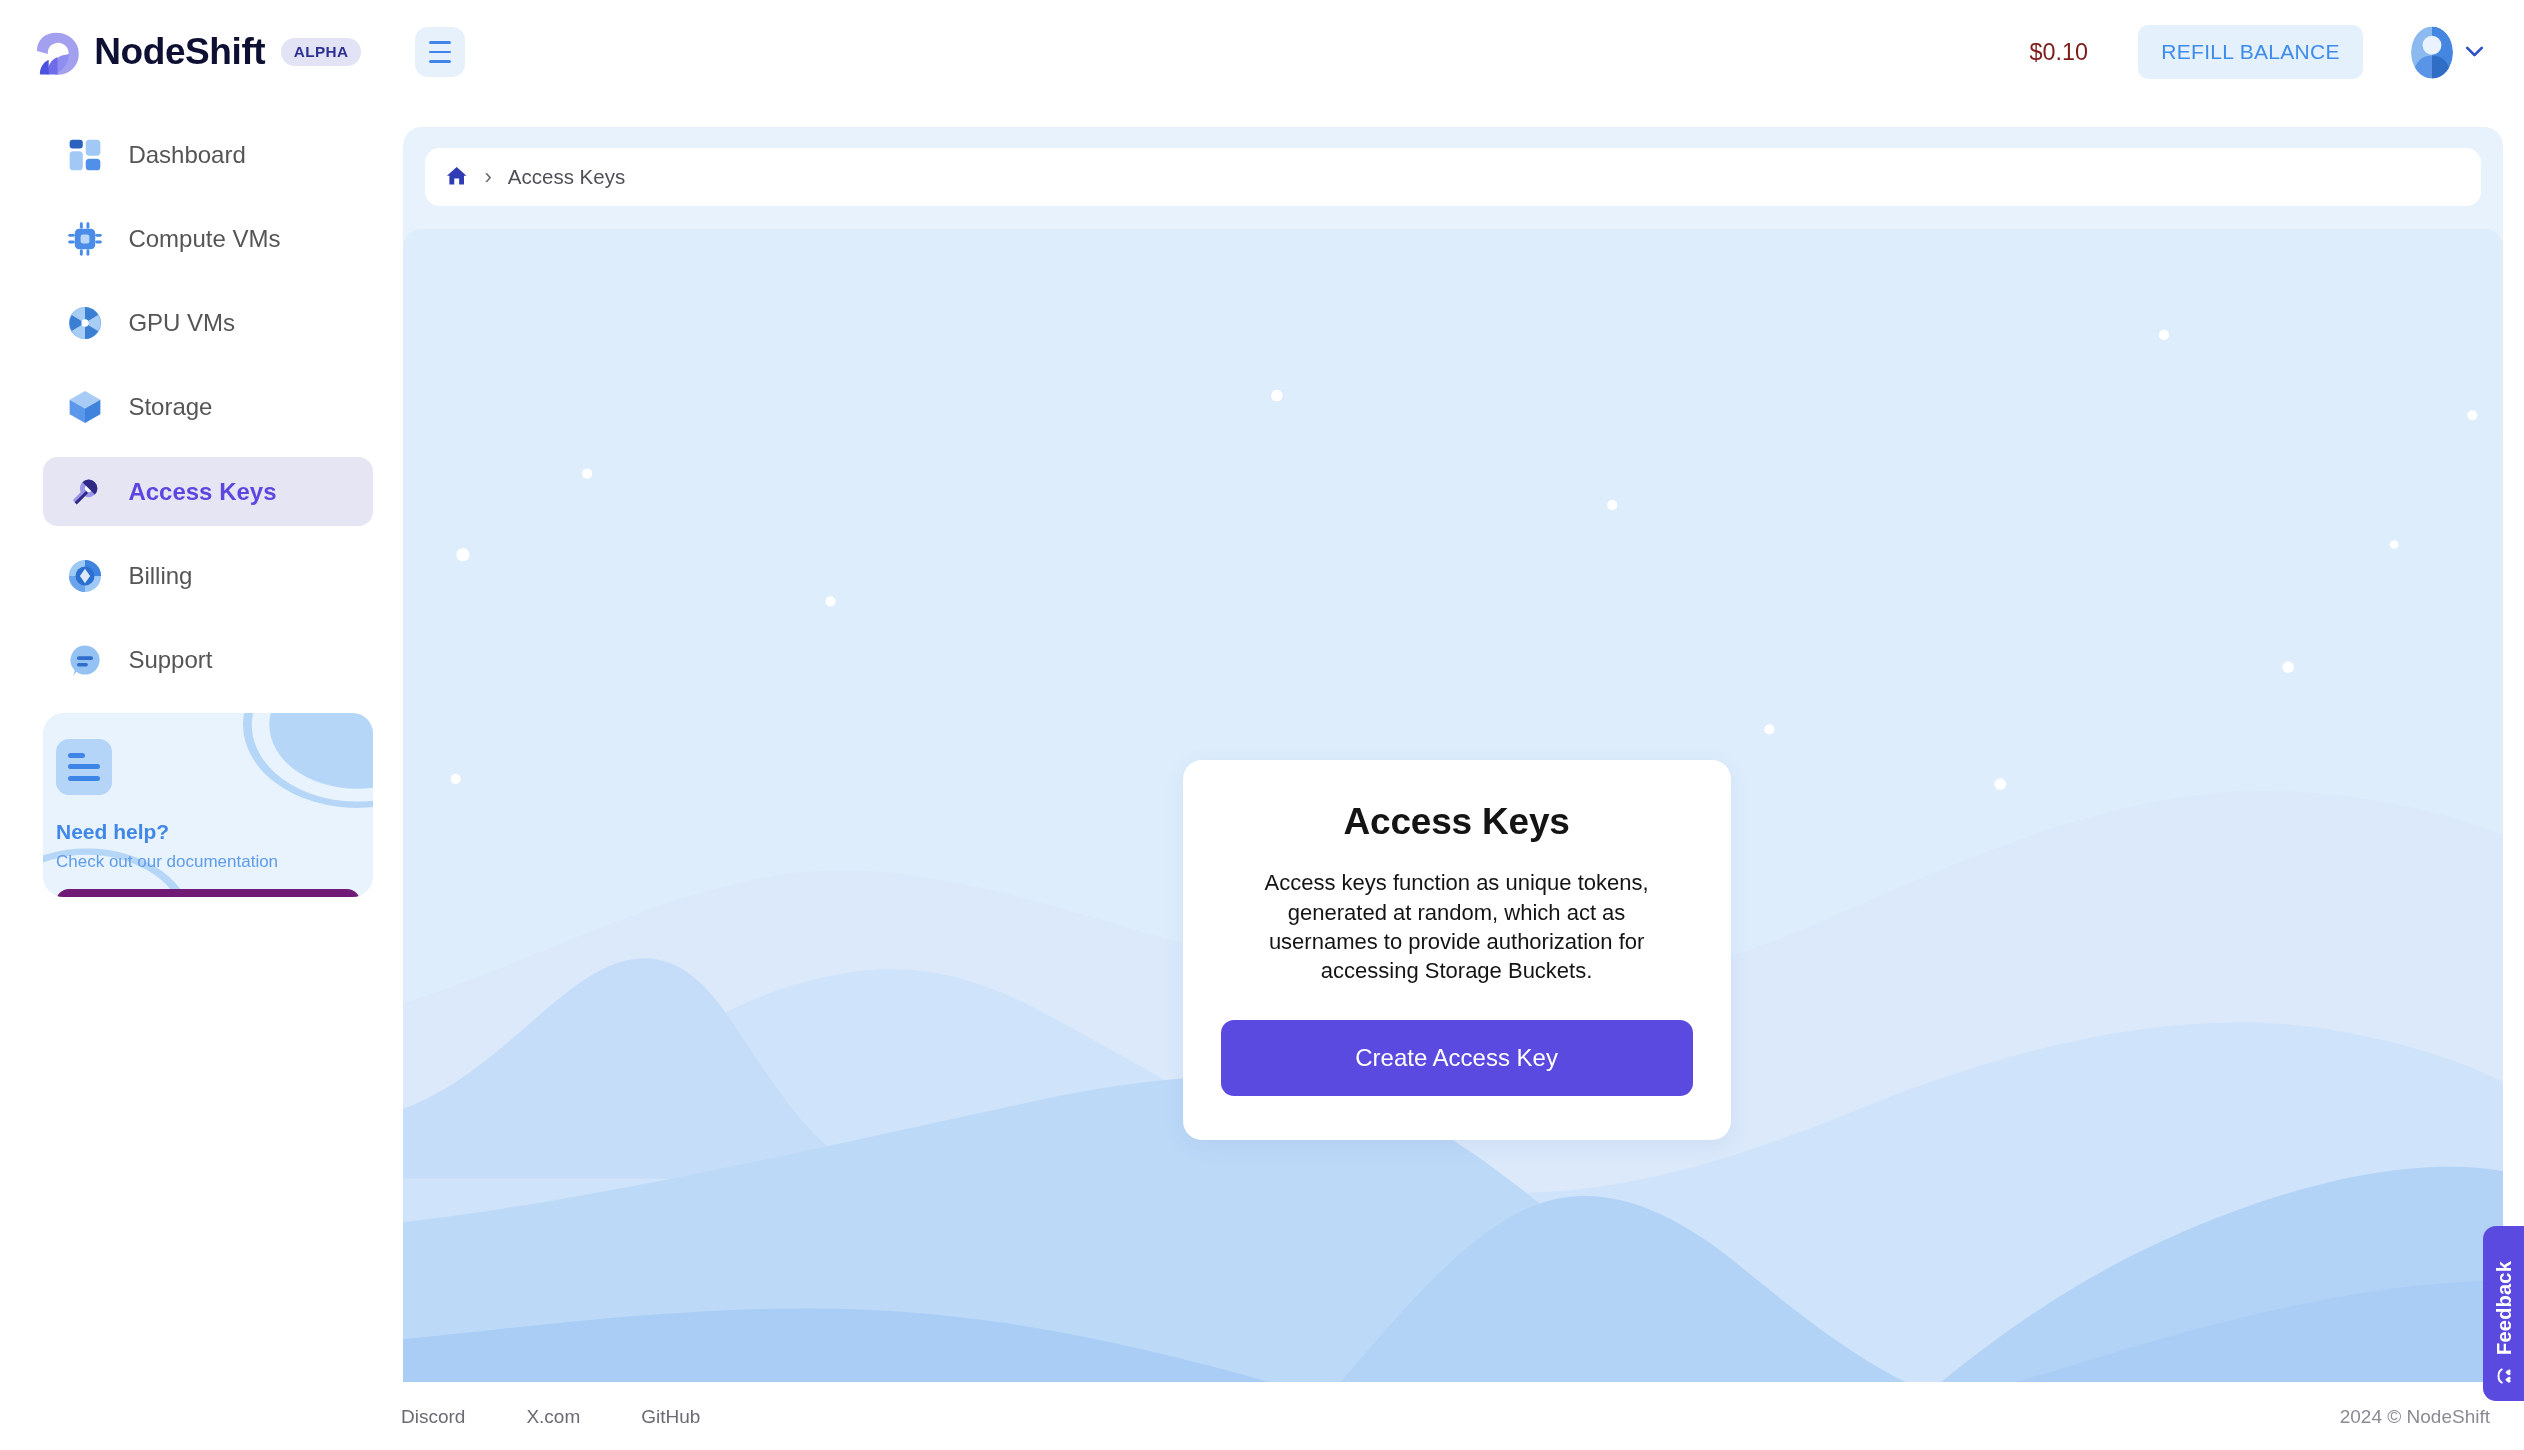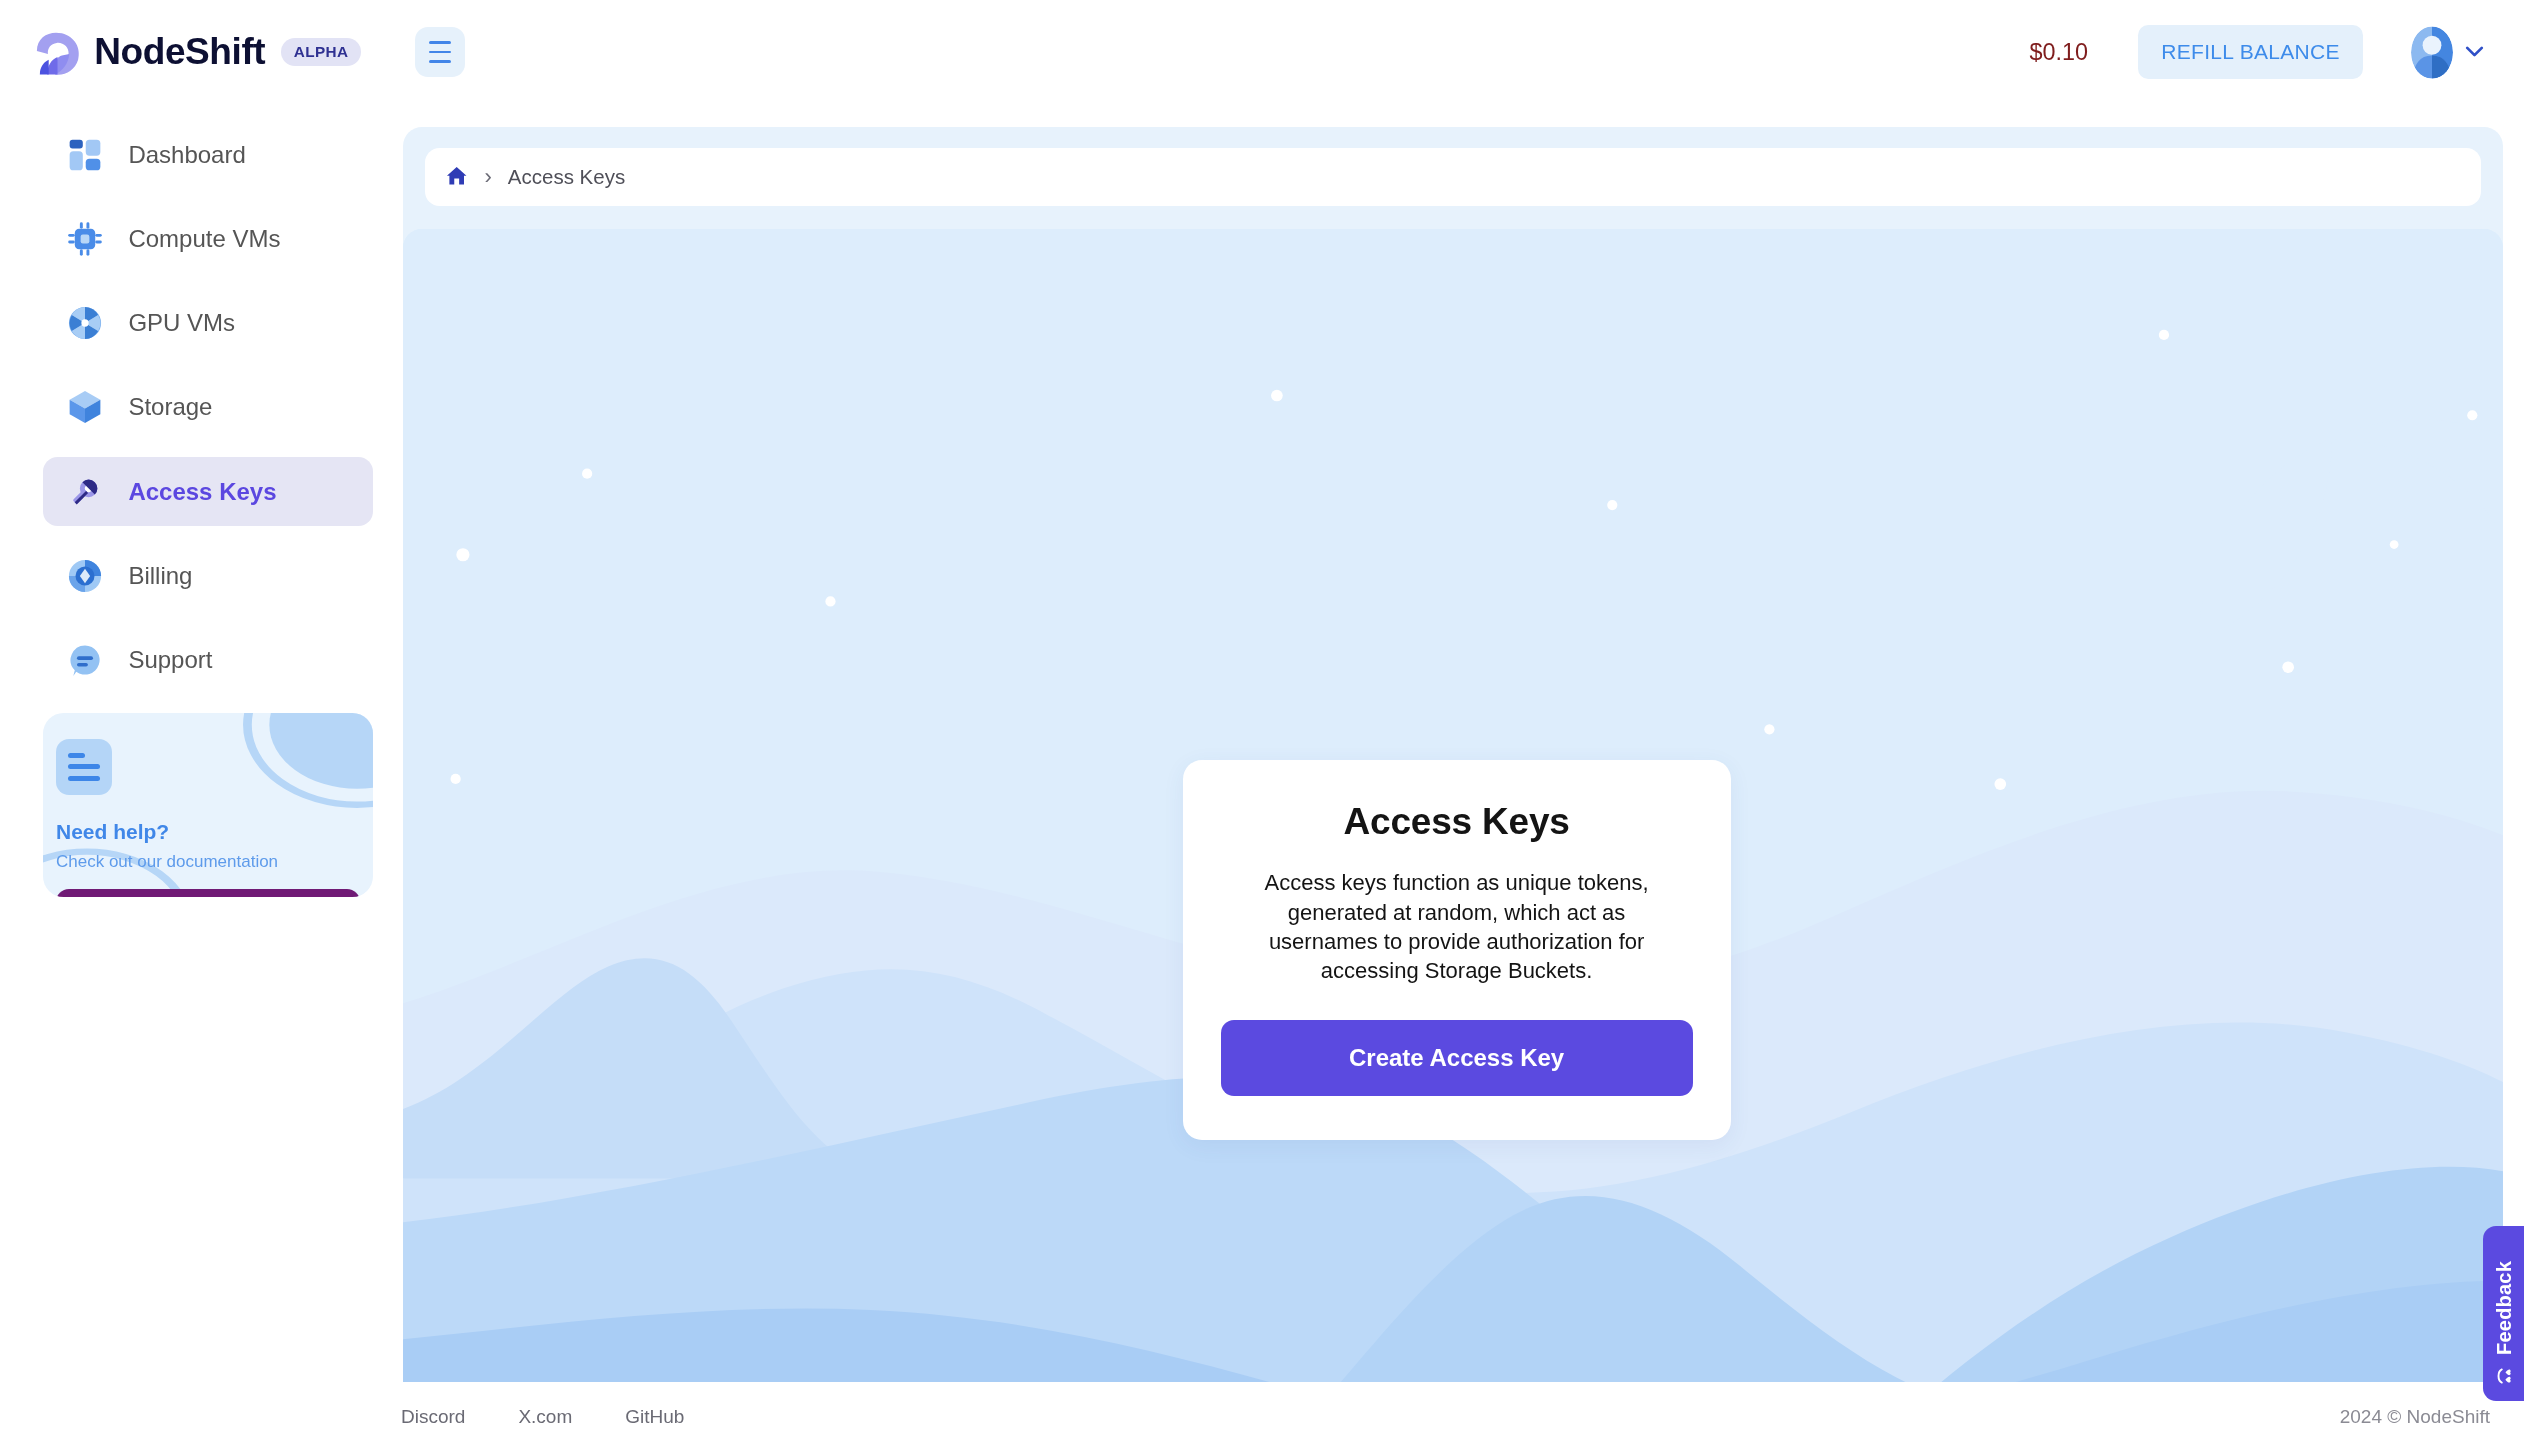--- a/index.html
+++ b/index.html
@@ -153,21 +153,21 @@
     text-align: center;
   }
   .card-title { font-size: 37px; font-weight: 700; color: #141414; letter-spacing: -0.2px; }
   .card-desc {
     margin-top: 25px; font-size: 22px; line-height: 1.33; color: #141414;
     padding: 0 10.2px;
   }
   .cta-btn {
     margin-top: 35px; display: block; width: 100%; height: 76px;
     background: #5b4ae0; color: #ffffff; border: none; border-radius: 13px;
-    font-size: 24px; font-weight: 700; cursor: pointer;
+    font-size: 24px; font-weight: 400; cursor: pointer;
     font-family: "Liberation Sans", sans-serif;
   }
 
   
   .feedback {
     position: absolute; right: 0; top: 1226px;
     width: 42px; height: 175px;
     background: #5b4ae0;
     border-radius: 13px 0 0 13px;
     display: flex; flex-direction: column-reverse;
@@ -180,21 +180,21 @@
     color: #ffffff; font-size: 20px; font-weight: 700; letter-spacing: 0.2px;
   }
 
   
   .footer {
     position: absolute; bottom: 0; left: 380px;
     width: 2145px; height: 69px;
     background: #ffffff;
     display: flex; align-items: center;
   }
-  .footer-links { display: flex; gap: 0; margin-left: 21px; }
+  .footer-links { display: flex; gap: 8px; margin-left: 21px; }
   .footer-link {
     font-size: 19px; color: #6a6a74; text-decoration: none; cursor: pointer;
     margin-right: 53px;
   }
   .copyright { margin-left: auto; margin-right: 35px; font-size: 19px; color: #8b8b94; }
 </style>
 </head>
 <body>
 
 <header class="topbar">

